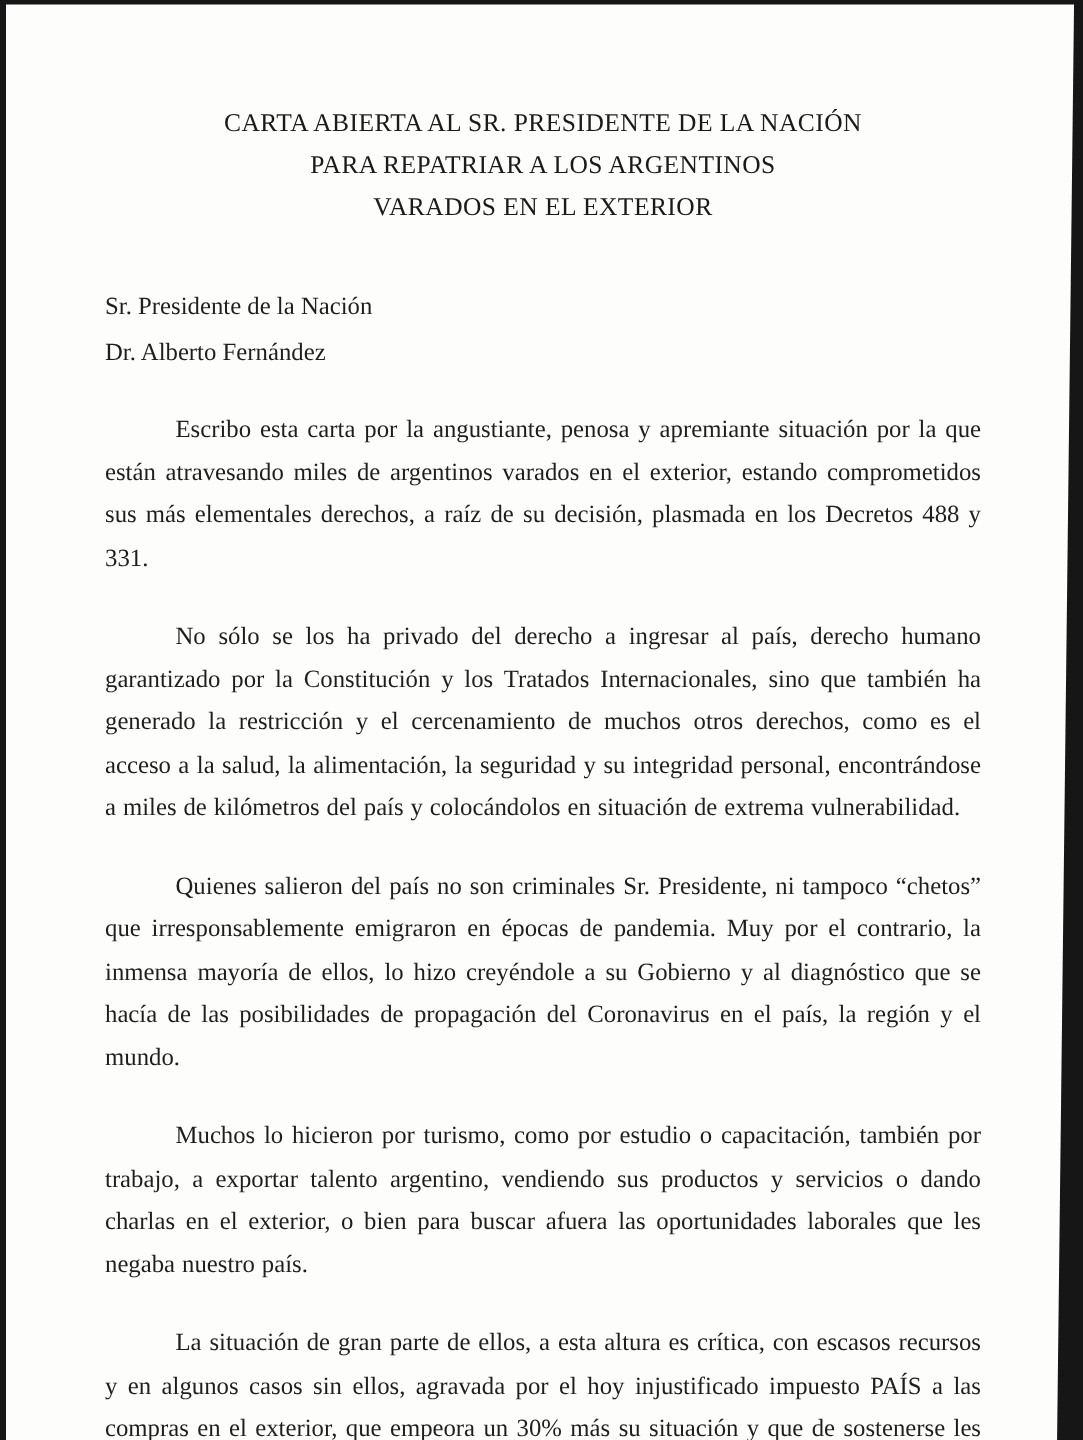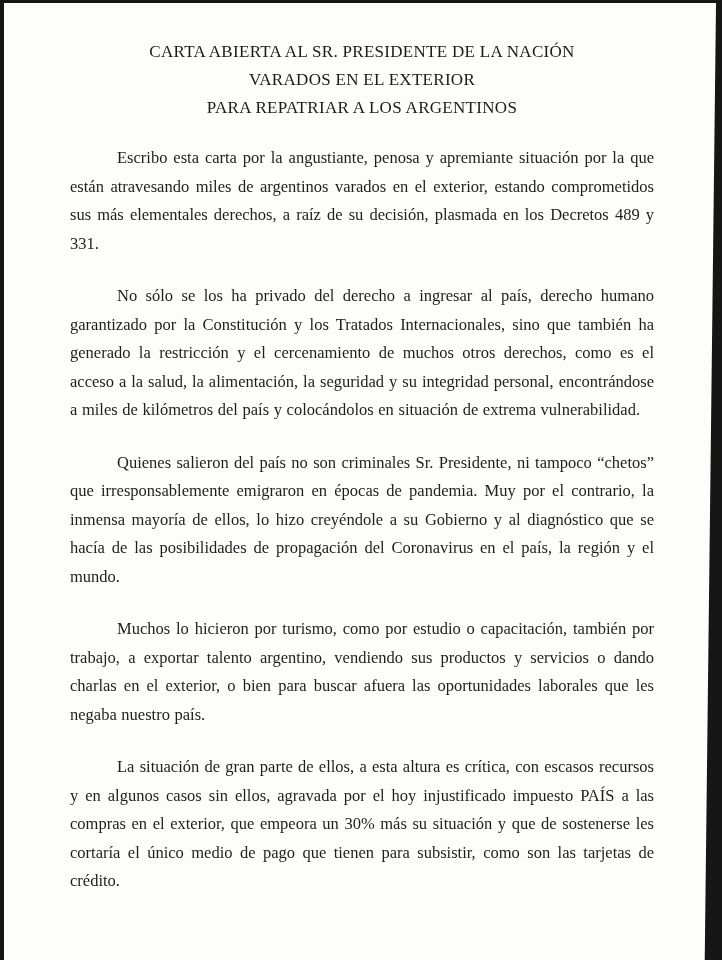--- a/index.html
+++ b/index.html
@@ -26,21 +26,21 @@
     position: absolute; top: 0; left: 0; bottom: 0;
     width: 4px; background: #161616;
   }
   .edge-right {
     position: absolute; top: 0; right: 0; bottom: 0;
     width: 18px; background: #161616;
     clip-path: polygon(67% 0, 100% 0, 100% 100%, 4% 100%);
   }
   .content {
     position: relative;
-    padding: 38px 68px 0 70px;
+    padding: 68px 68px 0 70px;
     box-sizing: border-box;
     height: 100%;
   }
   .title {
     margin: 0;
     text-align: center;
     font-size: 17px;
     font-weight: 500;
     line-height: 28px;
     letter-spacing: 0.3px;
@@ -70,27 +70,31 @@
 
 <div class="page">
   <div class="edge-top"></div>
   <div class="edge-left"></div>
   <div class="edge-right"></div>
 
   <div class="content">
 
     <h1 class="title">
       <span class="title-line">CARTA ABIERTA AL SR. PRESIDENTE DE LA NACIÓN</span>
+      <span class="title-line">PARA REPATRIAR A LOS ARGENTINOS</span>
       <span class="title-line">VARADOS EN EL EXTERIOR</span>
-      <span class="title-line">PARA REPATRIAR A LOS ARGENTINOS</span>
     </h1>
 
+    <div class="salutation">
+      <div>Sr. Presidente de la Nación</div>
+      <div>Dr. Alberto Fernández</div>
+    </div>
 
     <div class="letter-body">
-      <p>Escribo esta carta por la angustiante, penosa y apremiante situación por la que están atravesando miles de argentinos varados en el exterior, estando comprometidos sus más elementales derechos, a raíz de su decisión, plasmada en los Decretos 489 y 331.</p>
+      <p>Escribo esta carta por la angustiante, penosa y apremiante situación por la que están atravesando miles de argentinos varados en el exterior, estando comprometidos sus más elementales derechos, a raíz de su decisión, plasmada en los Decretos 488 y 331.</p>
       <p>No sólo se los ha privado del derecho a ingresar al país, derecho humano garantizado por la Constitución y los Tratados Internacionales, sino que también ha generado la restricción y el cercenamiento de muchos otros derechos, como es el acceso a la salud, la alimentación, la seguridad y su integridad personal, encontrándose a miles de kilómetros del país y colocándolos en situación de extrema vulnerabilidad.</p>
       <p>Quienes salieron del país no son criminales Sr. Presidente, ni tampoco “chetos” que irresponsablemente emigraron en épocas de pandemia. Muy por el contrario, la inmensa mayoría de ellos, lo hizo creyéndole a su Gobierno y al diagnóstico que se hacía de las posibilidades de propagación del Coronavirus en el país, la región y el mundo.</p>
       <p>Muchos lo hicieron por turismo, como por estudio o capacitación, también por trabajo, a exportar talento argentino, vendiendo sus productos y servicios o dando charlas en el exterior, o bien para buscar afuera las oportunidades laborales que les negaba nuestro país.</p>
       <p>La situación de gran parte de ellos, a esta altura es crítica, con escasos recursos y en algunos casos sin ellos, agravada por el hoy injustificado impuesto PAÍS a las compras en el exterior, que empeora un 30% más su situación y que de sostenerse les cortaría el único medio de pago que tienen para subsistir, como son las tarjetas de crédito.</p>
     </div>
 
   </div>
 </div>
 
 </body></html>

